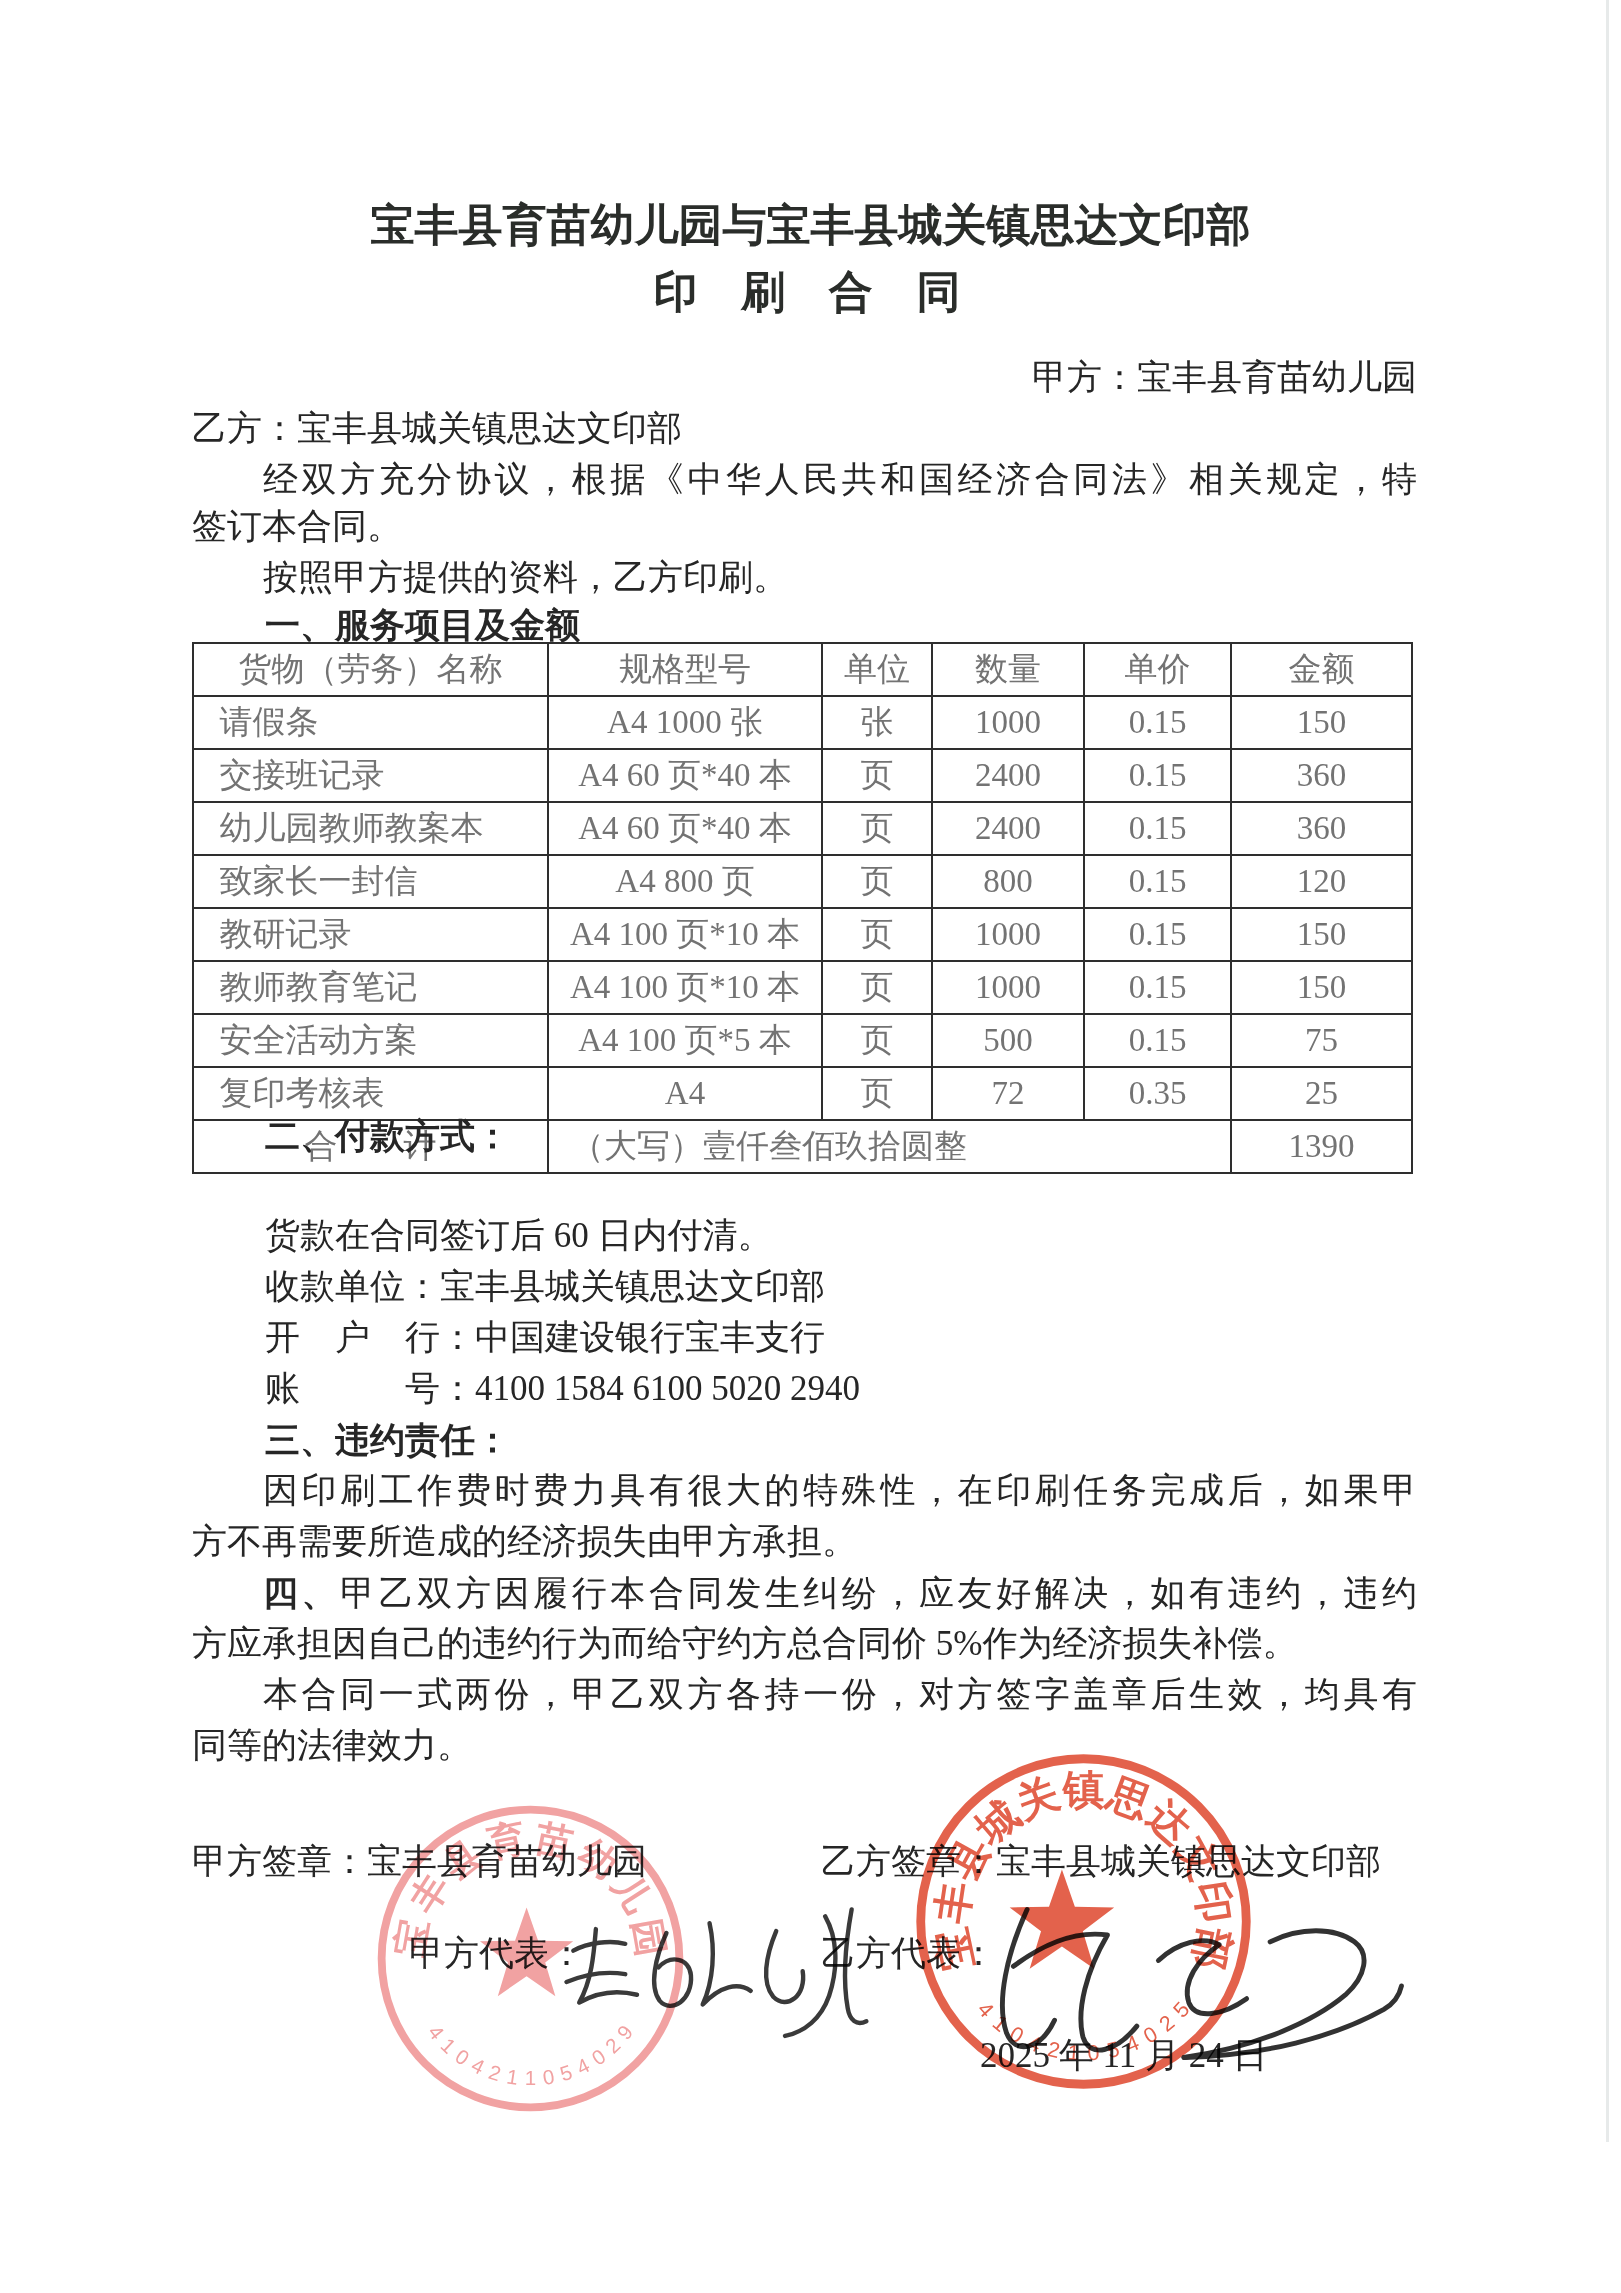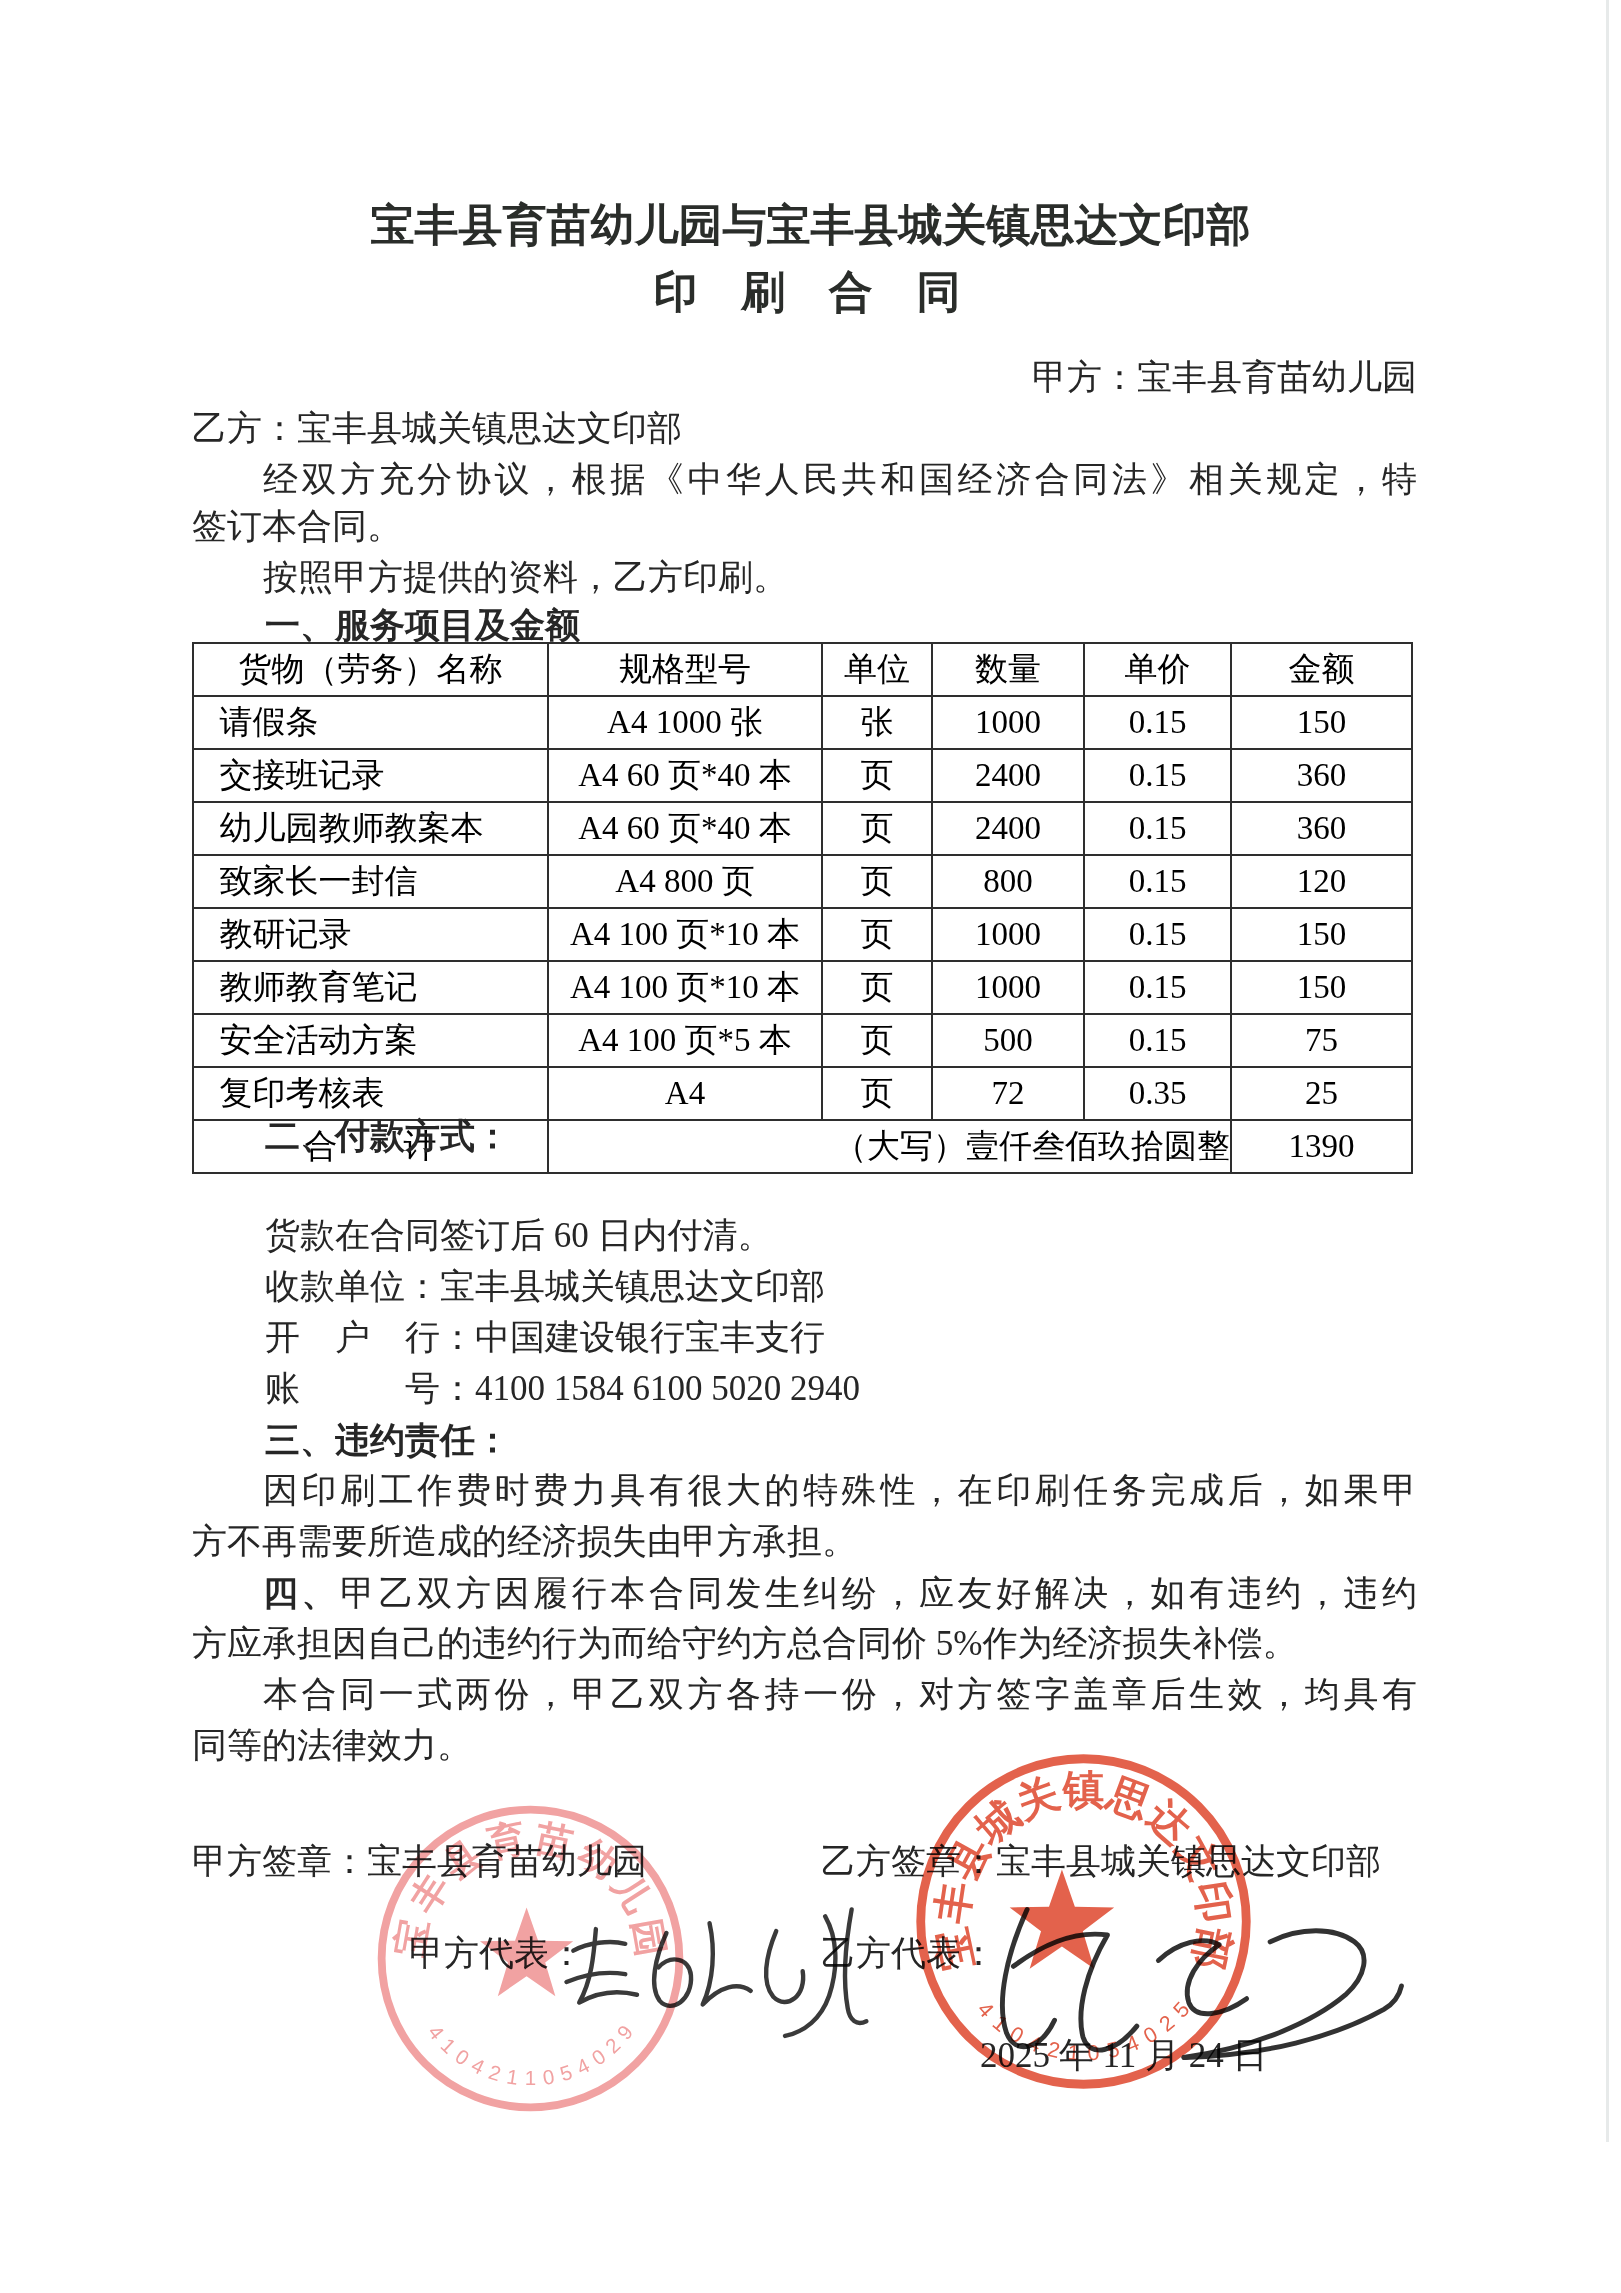--- a/index.html
+++ b/index.html
@@ -7,25 +7,25 @@
         font-family:"Liberation Serif",serif;color:#262626;}
   .line{position:absolute;left:192px;width:1225px;font-size:35px;line-height:45px;}
   .fill{text-align:justify;text-align-last:justify;}
   .indent{text-indent:71px;}
   .bold-head{font-family:"Liberation Sans",sans-serif;font-weight:bold;}
   .sub{left:265px;width:1153px;}
   .title{position:absolute;left:0;width:1621px;text-align:center;
          font-family:"Liberation Sans",sans-serif;font-weight:bold;font-size:44px;color:#2a2d2a;}
   .title2{letter-spacing:6.9px;word-spacing:17.6px;}
   table.svc{position:absolute;left:192px;top:642px;width:1219px;border-collapse:collapse;
-            table-layout:fixed;font-size:33px;color:#000000;}
+            table-layout:fixed;font-size:33px;color:#737373;}
   table.svc th,table.svc td{border:2px solid #2e2e2e;height:51px;text-align:center;
             padding:0;font-weight:normal;overflow:hidden;}
   table.svc td.c1{text-align:left;padding-left:25.5px;}
-  table.svc td.words{text-align:right;padding-left:22px;border-radius:11px;}
+  table.svc td.words{text-align:left;padding-left:22px;border-radius:11px;}
   .seal{position:absolute;mix-blend-mode:multiply;pointer-events:none;}
   .ink{position:absolute;left:0;top:0;mix-blend-mode:multiply;pointer-events:none;}
   .scan-line{position:absolute;top:0;height:2294px;width:2.9px;background:#e7eaea;}
 </style>
 </head>
 <body>
 
 <div class="page">
 
   <div class="title" style="top:196px;">宝丰县育苗幼儿园与宝丰县城关镇思达文印部</div>

